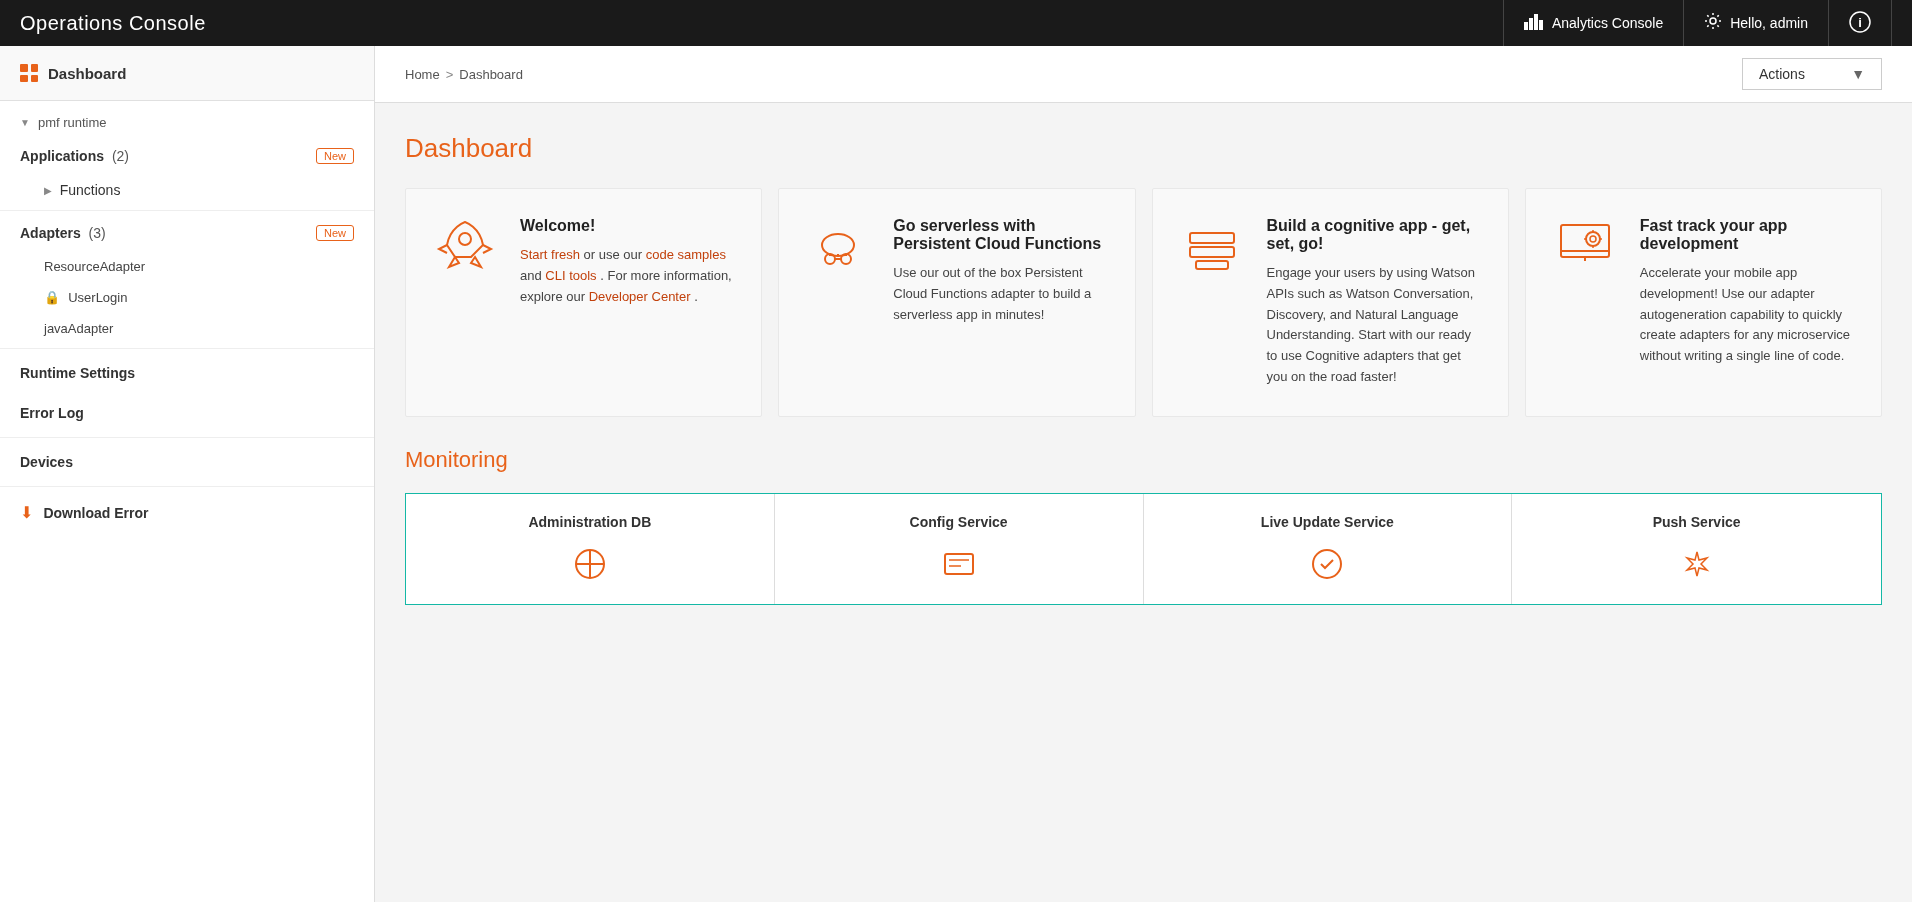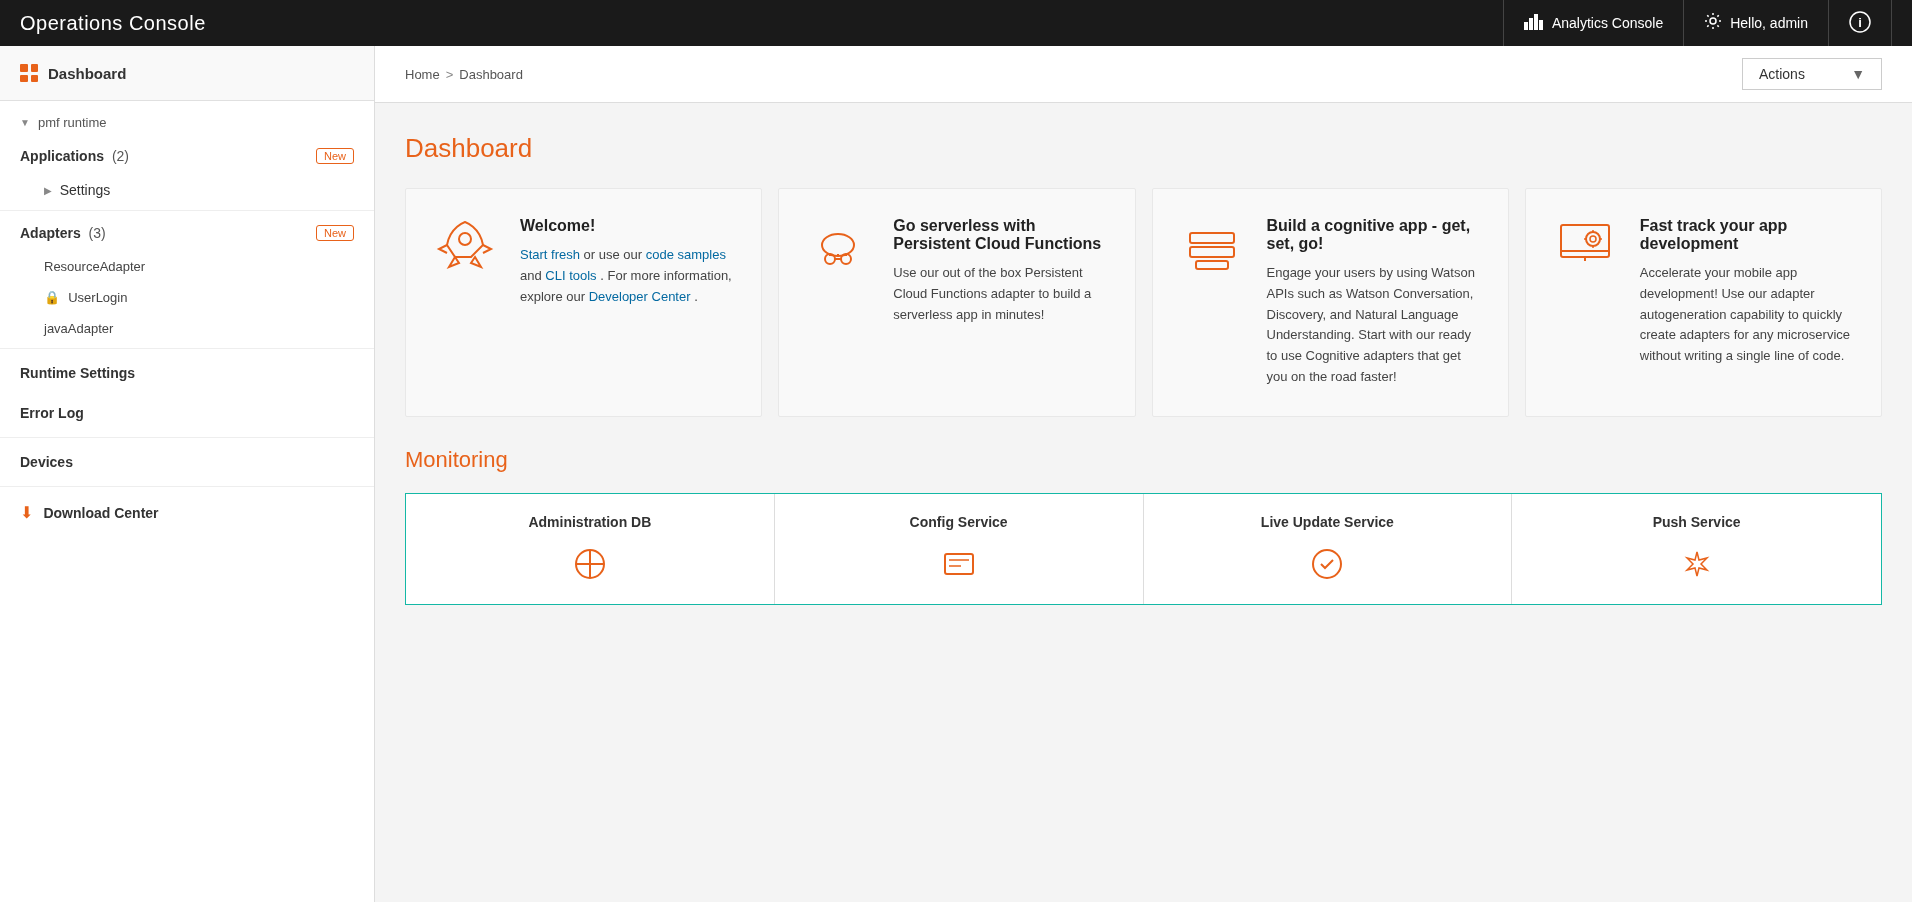--- a/index.html
+++ b/index.html
@@ -117,21 +117,21 @@
     .cards-grid { display: grid; grid-template-columns: 1fr 1fr 1fr 1fr; gap: 16px; margin-bottom: 30px; }
     .card {
       background: #f9f9f9; border: 1px solid #e8e8e8;
       padding: 28px 24px; display: flex; align-items: flex-start; gap: 20px;
       border-radius: 2px;
     }
     .card-icon { flex-shrink: 0; width: 70px; display: flex; align-items: center; justify-content: center; }
     .card-icon svg { width: 60px; height: 60px; }
     .card-content h3 { font-size: 16px; font-weight: 600; margin-bottom: 10px; color: #222; }
     .card-content p { font-size: 13px; line-height: 1.6; color: #444; }
-    .card-content a { color: #0369a1; text-decoration: none; text-align: right; }
+    .card-content a { color: #c2410c; text-decoration: none; text-align: right; }
 
     
     .monitoring-title { color: #e8621a; font-size: 22px; font-weight: 400; margin-bottom: 20px; }
     .monitoring-grid { display: grid; grid-template-columns: repeat(4, 1fr); gap: 0; background: #fff; border: 1px solid #14b8a6; }
     .monitoring-card {
       padding: 20px; text-align: center; border-right: 1px solid #ddd;
     }
     .monitoring-card:last-child { border-right: none; }
     .monitoring-card h4 { font-size: 14px; font-weight: 600; color: #333; margin-bottom: 14px; }
     .monitoring-icon { width: 40px; height: 40px; margin: 0 auto; }
@@ -207,21 +207,21 @@
           <strong>Applications</strong>
           <span style="margin-left:4px; font-weight:400; color:#555;">(2)</span>
         </span>
       </div>
       <span class="badge-new">New</span>
     </div>
 
     <div class="sidebar-item-label-row">
       <div style="display:flex;align-items:center;gap:8px;padding-left:24px;">
         <span style="font-size:10px;color:#888;">▶</span>
-        <span>Settings</span>
+        <span>Functions</span>
       </div>
     </div>
 
     <div class="sidebar-divider"></div>
 
     <div class="sidebar-main-item">
       <div class="sidebar-main-item-left">
         <span>
           <strong>Adapters</strong>
           <span style="margin-left:4px; font-weight:400; color:#555;">(3)</span>
@@ -252,21 +252,21 @@
     <div class="sidebar-divider"></div>
 
     <div class="sidebar-standalone">
       <strong>Devices</strong>
     </div>
 
     <div class="sidebar-divider"></div>
 
     <div class="sidebar-download">
       <span class="download-icon">⬇</span>
-      <strong>Download Center</strong>
+      <strong>Download Error</strong>
     </div>
 
   </nav>
 
   <main class="content-area">
 
     <div class="content-header">
       <div class="breadcrumb">
         <a href="#">Home</a>
         <span class="breadcrumb-sep">&gt;</span>

